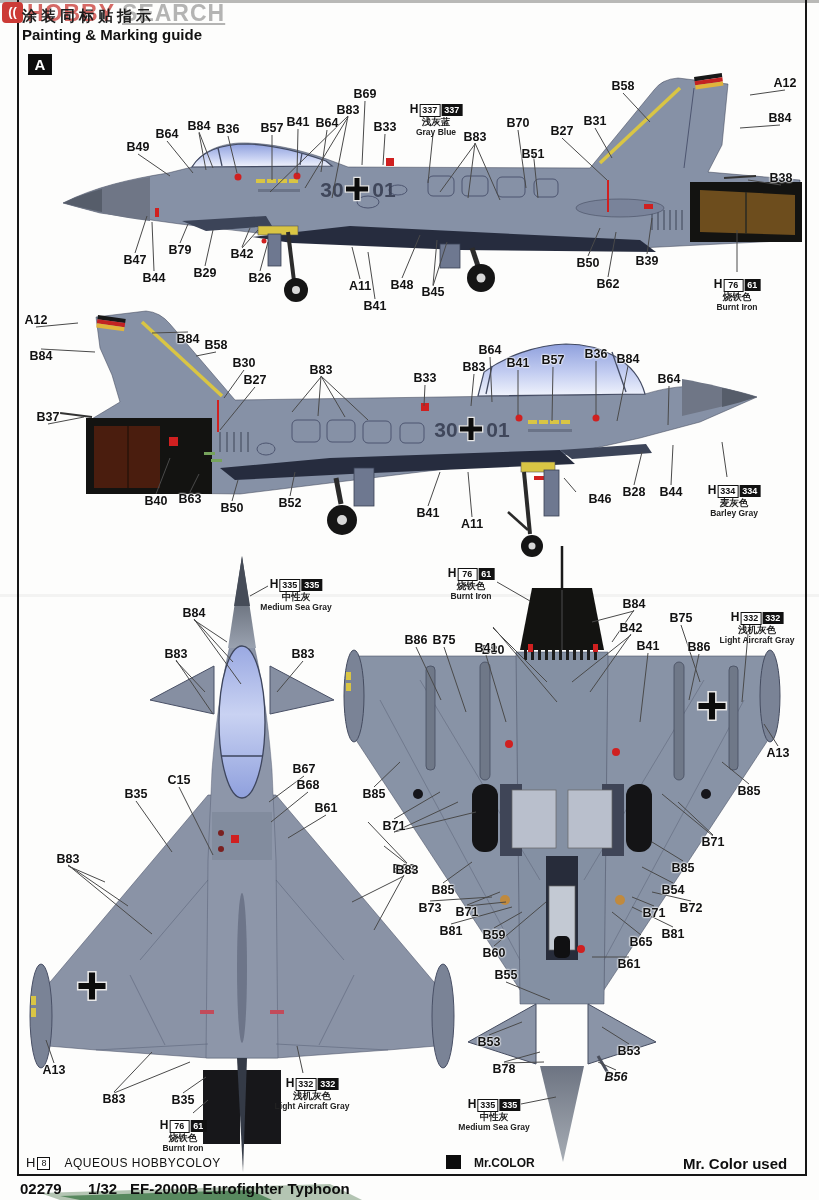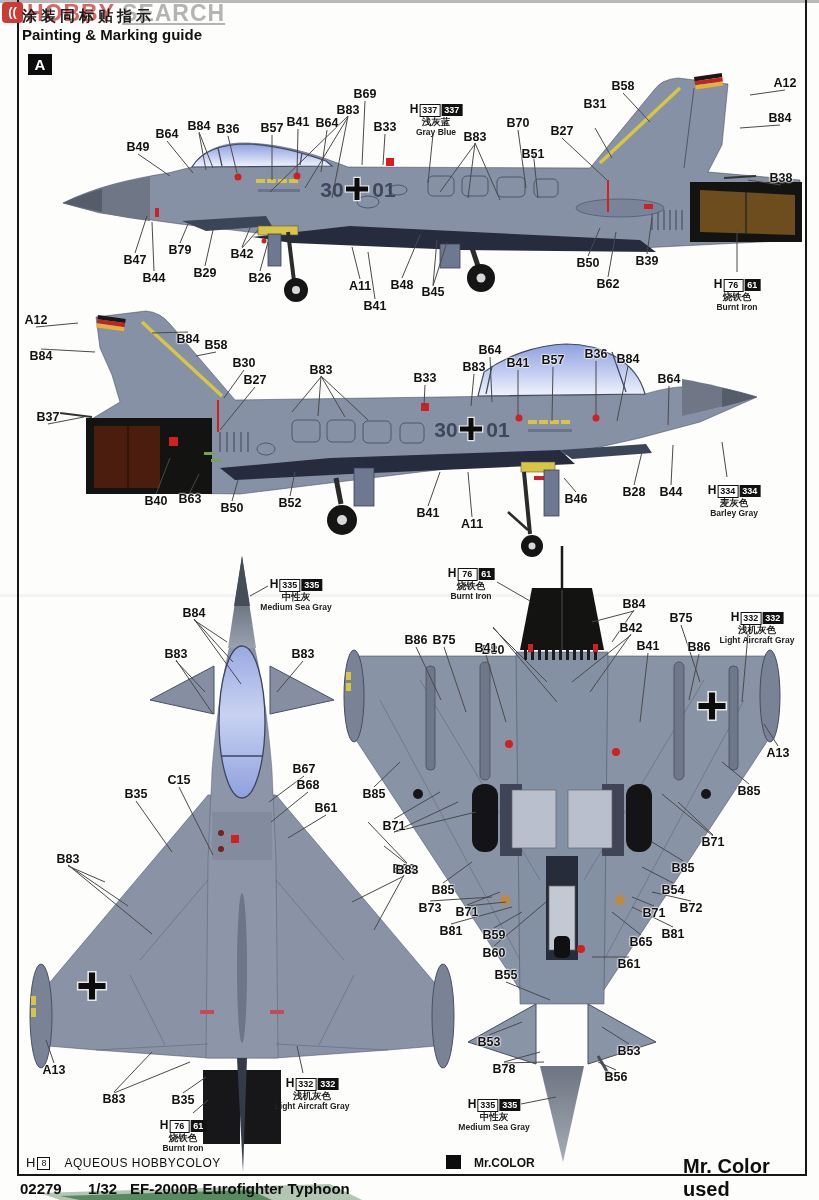--- a/index.html
+++ b/index.html
@@ -33,21 +33,21 @@
            font-weight:bold;font-size:15px;text-align:center;line-height:21px;}
   .aq-line{position:absolute;left:26px;top:1155px;font-size:12px;font-weight:normal;color:#111;}
   .aq-h{font-size:13px;margin-right:2px;}
   .aq-box{display:inline-block;border:1px solid #111;background:#fff;font-size:9px;line-height:11px;
           padding:0 3px;vertical-align:1px;}
   .aq-label{margin-left:14px;letter-spacing:0.5px;}
   .mrcolor{position:absolute;left:446px;top:1155px;font-size:12px;font-weight:bold;color:#111;}
   .mr-sq{display:inline-block;width:15px;height:14px;background:#0c0c0c;vertical-align:-2px;}
   .mr-label{margin-left:13px;}
   .usage-cn{position:absolute;left:683px;top:1135px;font-weight:bold;font-size:15px;color:#0e0e0e;}
-  .usage-en{position:absolute;left:683px;top:1155px;font-weight:bold;font-size:20px;color:#0e0e0e;}
+  .usage-en{position:absolute;left:683px;top:1155px;font-weight:bold;font-size:15px;color:#0e0e0e;}
   .kitline{position:absolute;left:0;top:1180px;width:819px;font-weight:bold;font-size:15px;color:#0e0e0e;}
   .kit-num{position:absolute;left:20px;}
   .kit-scale{position:absolute;left:88px;}
   .kit-name{position:absolute;left:130px;}
 </style>
 </head>
 <body>
 
 <div class="page">
   <div class="scan-edge"></div>
@@ -461,21 +461,21 @@
       <span class="callout" style="left: 272px; top: 128px;">B57</span>
       <span class="callout" style="left: 298px; top: 122px;">B41</span>
       <span class="callout" style="left: 327px; top: 123px;">B64</span>
       <span class="callout" style="left: 348px; top: 110px;">B83</span>
       <span class="callout" style="left: 365px; top: 94px;">B69</span>
       <span class="callout" style="left: 385px; top: 127px;">B33</span>
       <span class="callout" style="left: 475px; top: 137px;">B83</span>
       <span class="callout" style="left: 518px; top: 123px;">B70</span>
       <span class="callout" style="left: 533px; top: 154px;">B51</span>
       <span class="callout" style="left: 562px; top: 131px;">B27</span>
-      <span class="callout" style="left: 595px; top: 104px; text-align: center;">B31</span>
+      <span class="callout" style="left: 595px; top: 121px; text-align: center;">B31</span>
       <span class="callout" style="left: 623px; top: 86px;">B58</span>
       <span class="callout" style="left: 785px; top: 83px;">A12</span>
       <span class="callout" style="left: 780px; top: 118px;">B84</span>
       <span class="callout" style="left: 781px; top: 178px;">B38</span>
       <span class="callout" style="left: 135px; top: 260px;">B47</span>
       <span class="callout" style="left: 154px; top: 278px;">B44</span>
       <span class="callout" style="left: 180px; top: 250px;">B79</span>
       <span class="callout" style="left: 205px; top: 273px;">B29</span>
       <span class="callout" style="left: 242px; top: 254px;">B42</span>
       <span class="callout" style="left: 260px; top: 278px;">B26</span>
@@ -497,21 +497,21 @@
       <span class="callout" style="left: 425px; top: 378px;">B33</span>
       <span class="callout" style="left: 490px; top: 350px;">B64</span>
       <span class="callout" style="left: 474px; top: 367px;">B83</span>
       <span class="callout" style="left: 518px; top: 363px;">B41</span>
       <span class="callout" style="left: 553px; top: 360px;">B57</span>
       <span class="callout" style="left: 596px; top: 354px;">B36</span>
       <span class="callout" style="left: 628px; top: 359px;">B84</span>
       <span class="callout" style="left: 669px; top: 379px;">B64</span>
       <span class="callout" style="left: 634px; top: 492px;">B28</span>
       <span class="callout" style="left: 671px; top: 492px;">B44</span>
-      <span class="callout" style="left: 576px; top: 499px;">B46</span>
+      <span class="callout" style="left: 600px; top: 499px;">B46</span>
       <span class="callout" style="left: 472px; top: 524px;">A11</span>
       <span class="callout" style="left: 428px; top: 513px;">B41</span>
       <span class="callout" style="left: 156px; top: 501px;">B40</span>
       <span class="callout" style="left: 190px; top: 499px;">B63</span>
       <span class="callout" style="left: 232px; top: 508px;">B50</span>
       <span class="callout" style="left: 290px; top: 503px;">B52</span>
       <span class="callout" style="left: 194px; top: 613px;">B84</span>
       <span class="callout" style="left: 176px; top: 654px;">B83</span>
       <span class="callout" style="left: 303px; top: 654px;">B83</span>
       <span class="callout" style="left: 179px; top: 780px;">C15</span>
@@ -549,21 +549,21 @@
       <span class="callout" style="left: 683px; top: 868px;">B85</span>
       <span class="callout" style="left: 673px; top: 890px;">B54</span>
       <span class="callout" style="left: 691px; top: 908px;">B72</span>
       <span class="callout" style="left: 654px; top: 913px;">B71</span>
       <span class="callout" style="left: 673px; top: 934px;">B81</span>
       <span class="callout" style="left: 641px; top: 942px;">B65</span>
       <span class="callout" style="left: 629px; top: 964px;">B61</span>
       <span class="callout" style="left: 489px; top: 1042px;">B53</span>
       <span class="callout" style="left: 629px; top: 1051px;">B53</span>
       <span class="callout" style="left: 504px; top: 1069px;">B78</span>
-      <span class="callout" style="left: 616px; top: 1077px;">B56</span>
+      <span class="callout" style="left: 616px; top: 1077px; font-style: italic;">B56</span>
       <div class="chip" style="left: 436px; top: 99px;">
         <div><span class="chip-h">H</span><span class="chip-aq">337</span><span class="chip-mr">337</span></div>
         <div class="chip-cn">浅灰蓝</div>
         <div class="chip-en">Gray Blue</div>
       </div>
       <div class="chip" style="left: 737px; top: 274px;">
         <div><span class="chip-h">H</span><span class="chip-aq">76</span><span class="chip-mr">61</span></div>
         <div class="chip-cn">烧铁色</div>
         <div class="chip-en">Burnt Iron</div>
       </div>

